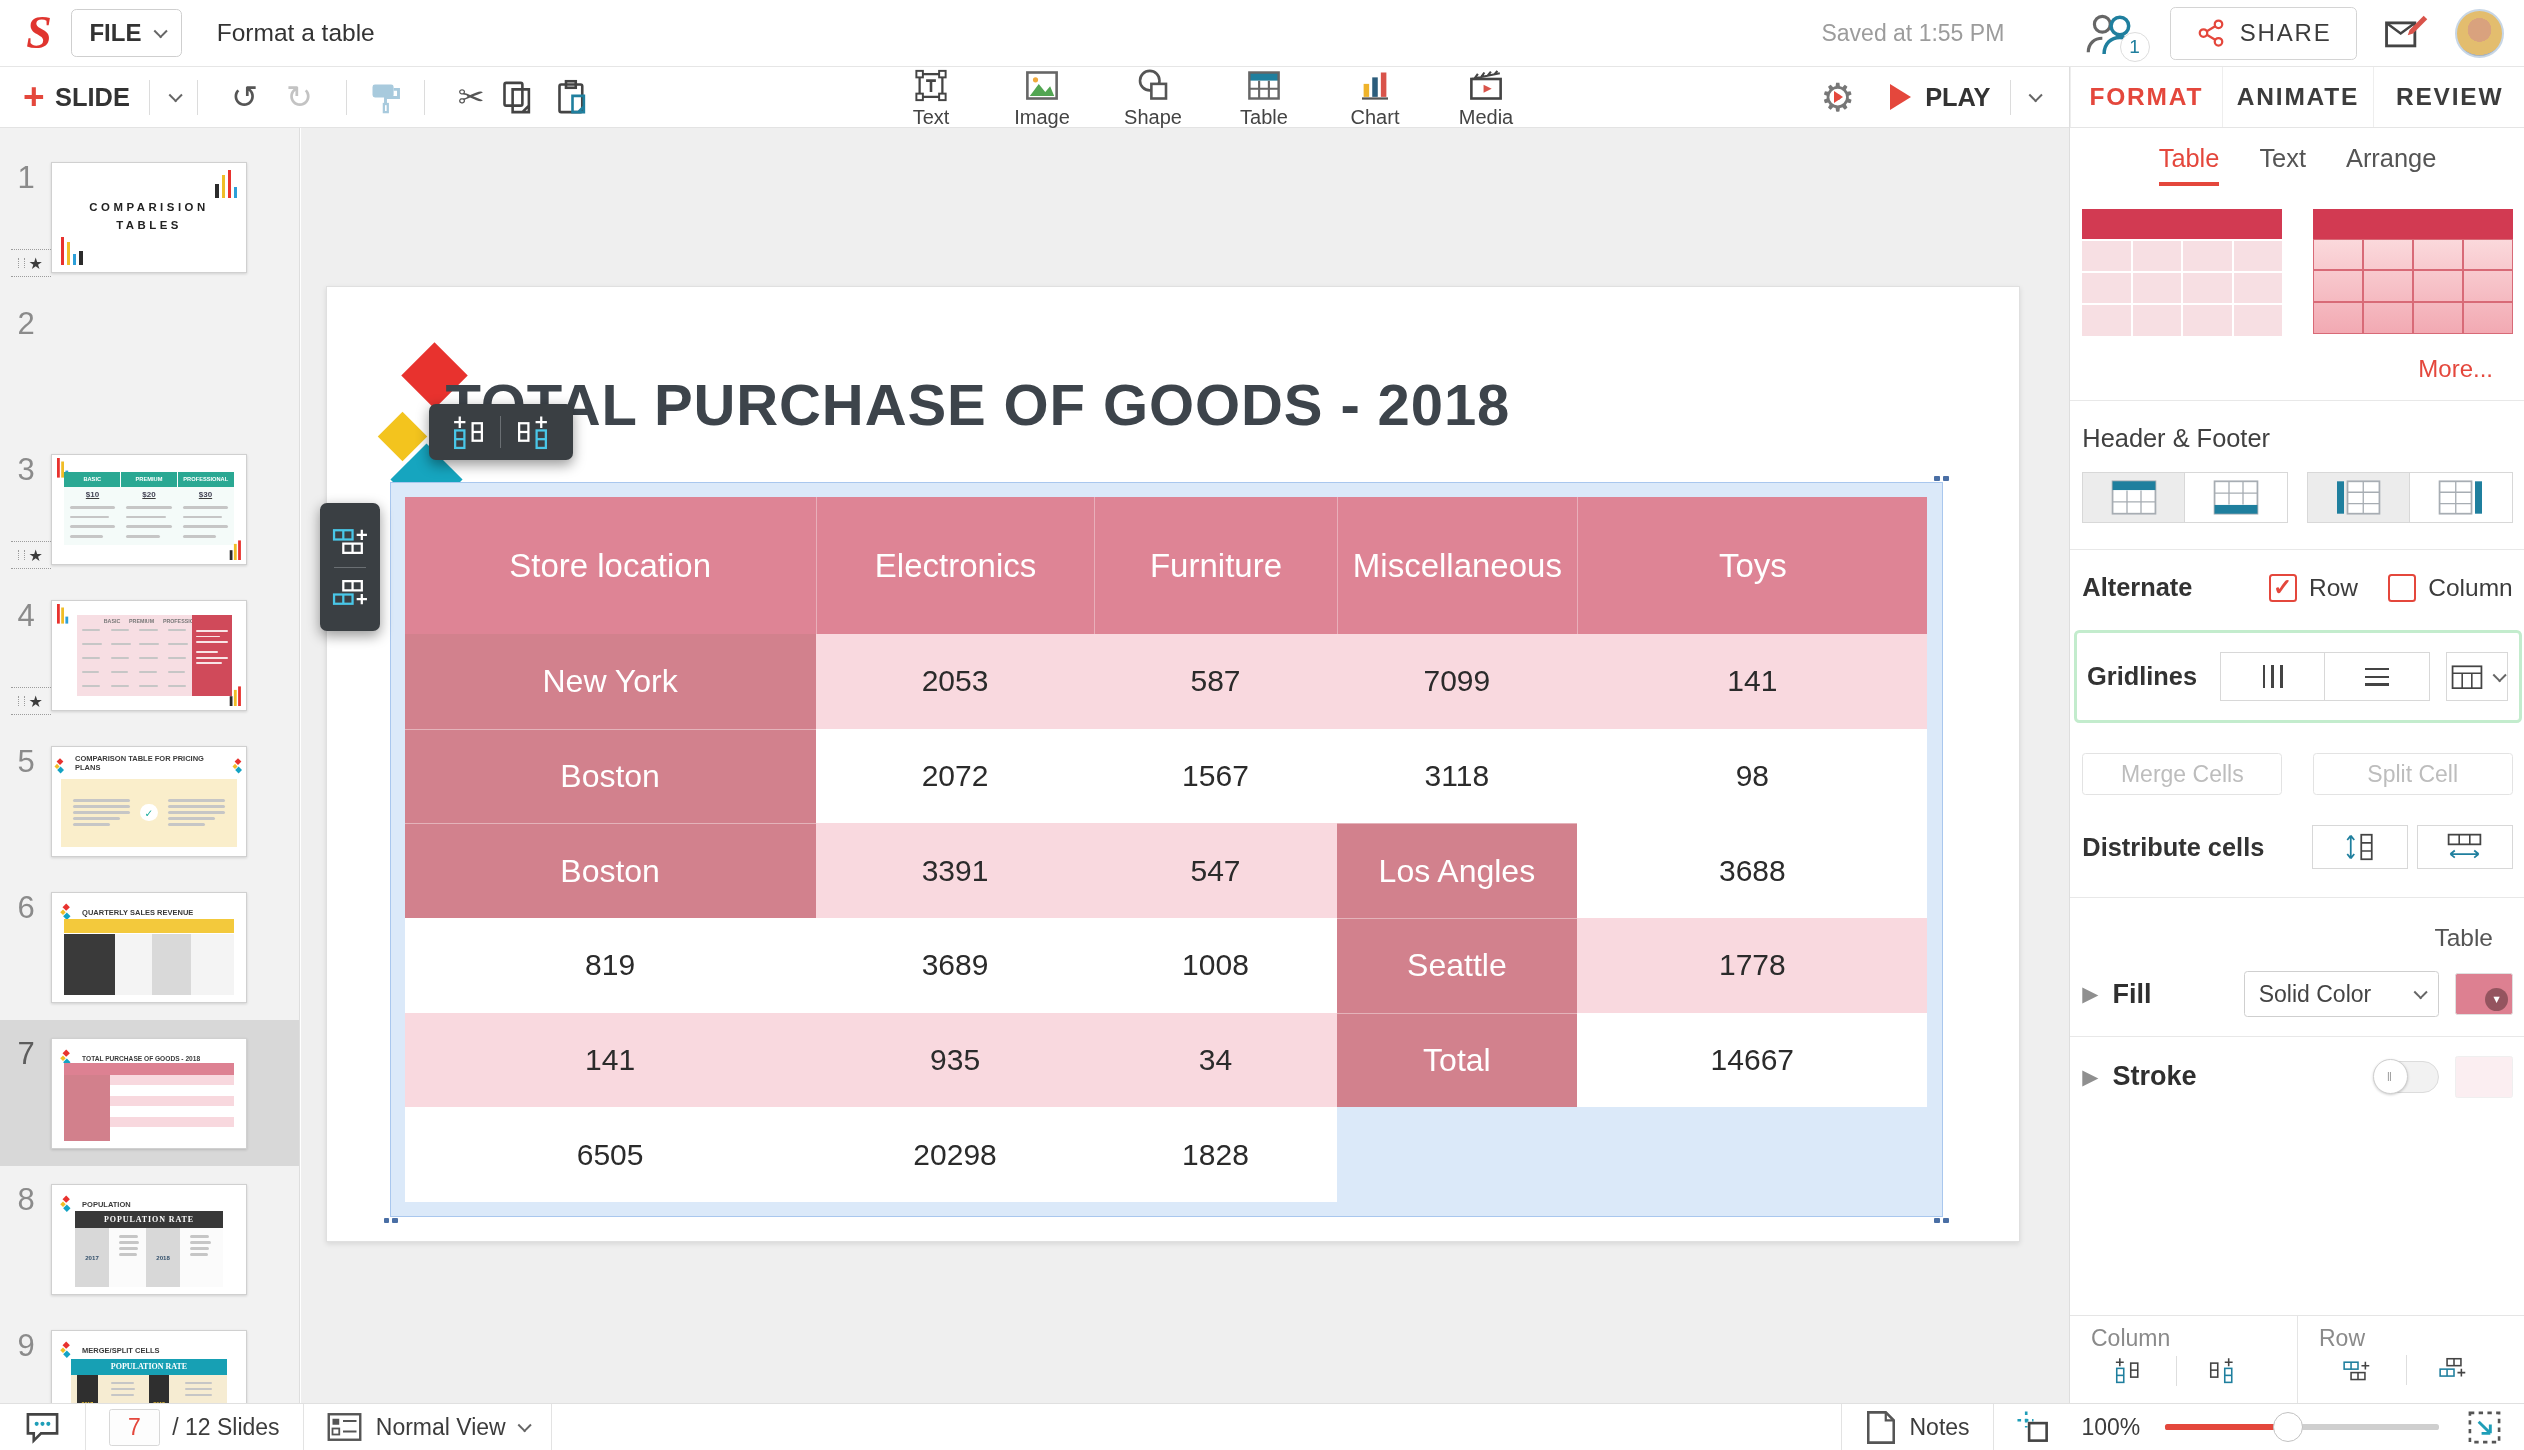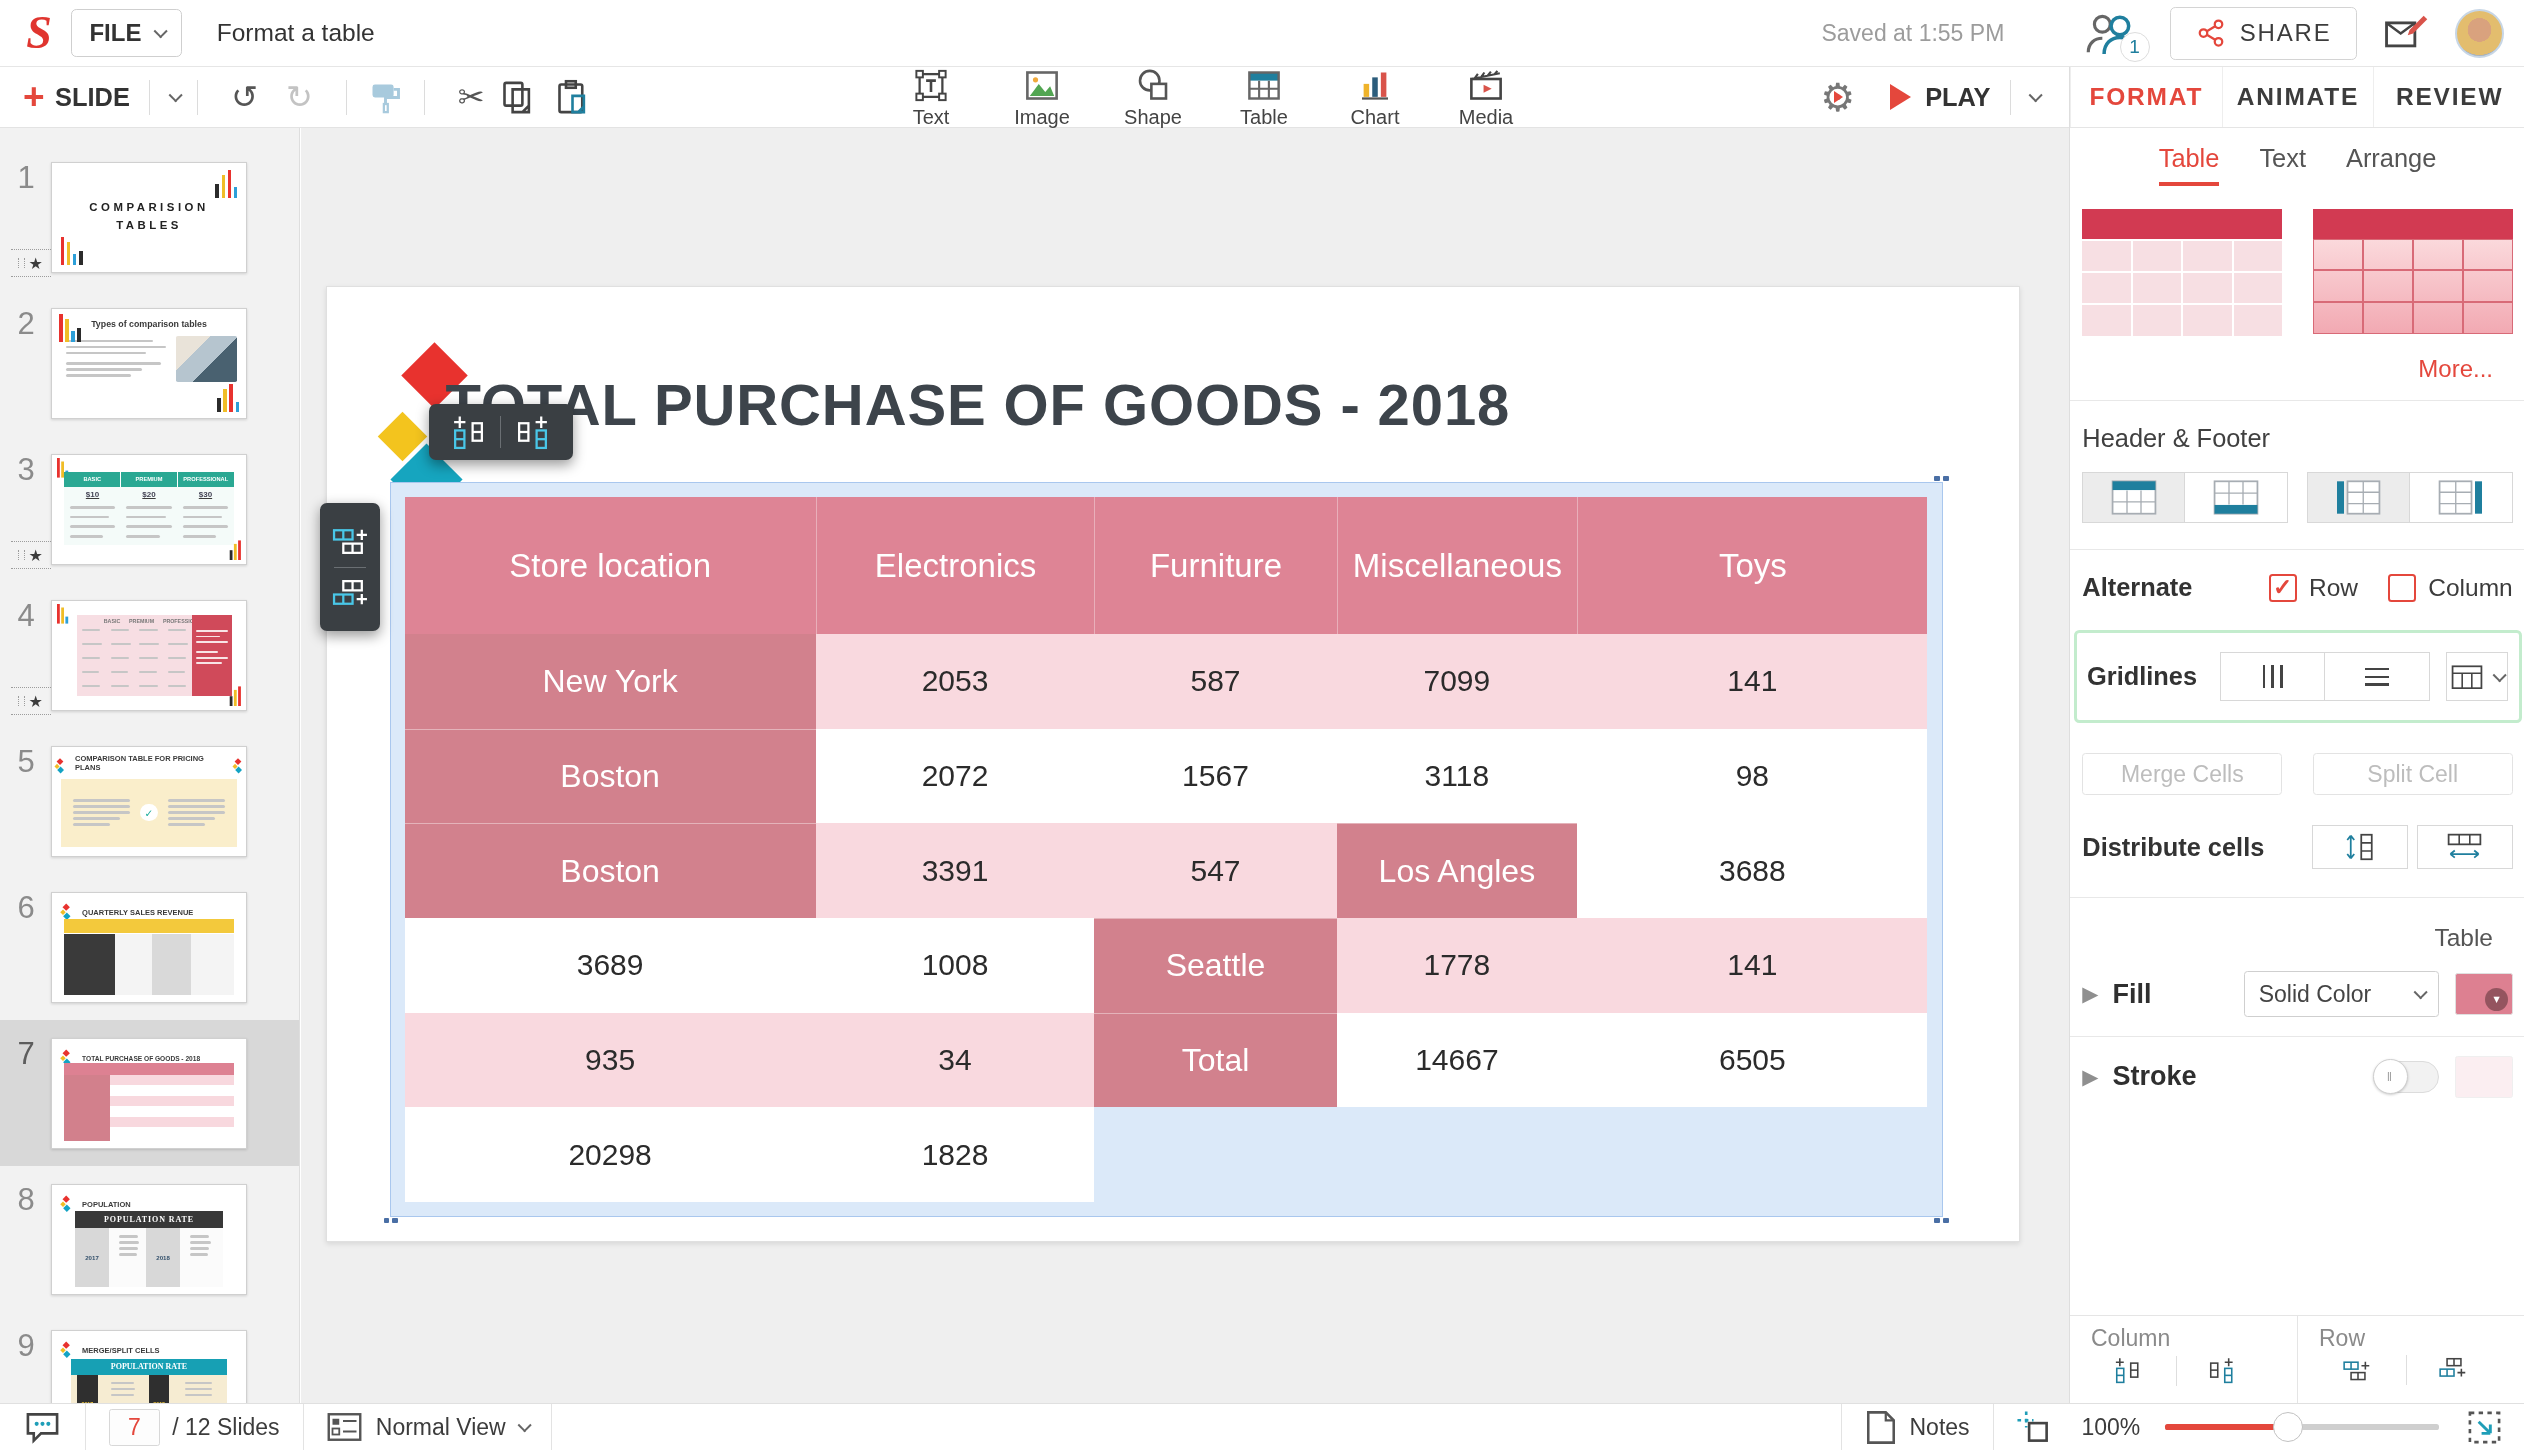--- a/index.html
+++ b/index.html
@@ -419,46 +419,20 @@
           </div>
       </div>
       <div class="star-ind">
           <span class="hatch"></span>
           <span>★</span>
         </div>
     </div>
 
     <div class="srow">
       <div class="snum">2</div>
-      <div class="thumb">
-        <div class="bars" style="left:7px;top:5.3px;">
-            <i class="b3"></i>
-            <i class="b2"></i>
-            <i class="b4"></i>
-            <i class="b1"></i>
-          </div>
-        <div class="t2-title mt">Types of comparison tables</div>
-        <div class="t2-body">
-          <div class="t2-lines">
-              <div class="ln" style="width:80%"></div>
-              <div class="ln" style="width:92%"></div>
-              <div class="ln" style="width:74%"></div>
-              <div class="ln" style="width:88%;margin-top:8px"></div>
-              <div class="ln" style="width:70%"></div>
-              <div class="ln" style="width:60%"></div>
-            </div>
-          <div class="t2-photo"></div>
-        </div>
-        <div class="bars" style="right:7px;bottom:5.3px;">
-            <i class="b1"></i>
-            <i class="b2"></i>
-            <i class="b3"></i>
-            <i class="b4"></i>
-          </div>
-      </div>
     </div>
 
     <div class="srow">
       <div class="snum">3</div>
       <div class="thumb">
         <div class="bars" style="left:5.3px;top:3.5px;transform:scale(.7);transform-origin:top left;">
             <i class="b3"></i>
             <i class="b2"></i>
             <i class="b4"></i>
           </div>
@@ -792,20 +766,21 @@
           <div class="vc rowB">1567</div>
           <div class="vc rowB">3118</div>
           <div class="vc rowB">98</div>
 
           <div class="lc">Boston</div>
           <div class="vc rowA">3391</div>
           <div class="vc rowA">547</div>
 
           <div class="lc">Los Angles</div>
           <div class="vc rowB">3688</div>
+          <div class="vc rowB">819</div>
           <div class="vc rowB">3689</div>
           <div class="vc rowB">1008</div>
 
           <div class="lc">Seattle</div>
           <div class="vc rowA">1778</div>
           <div class="vc rowA">141</div>
           <div class="vc rowA">935</div>
           <div class="vc rowA">34</div>
 
           <div class="lc">Total</div>

